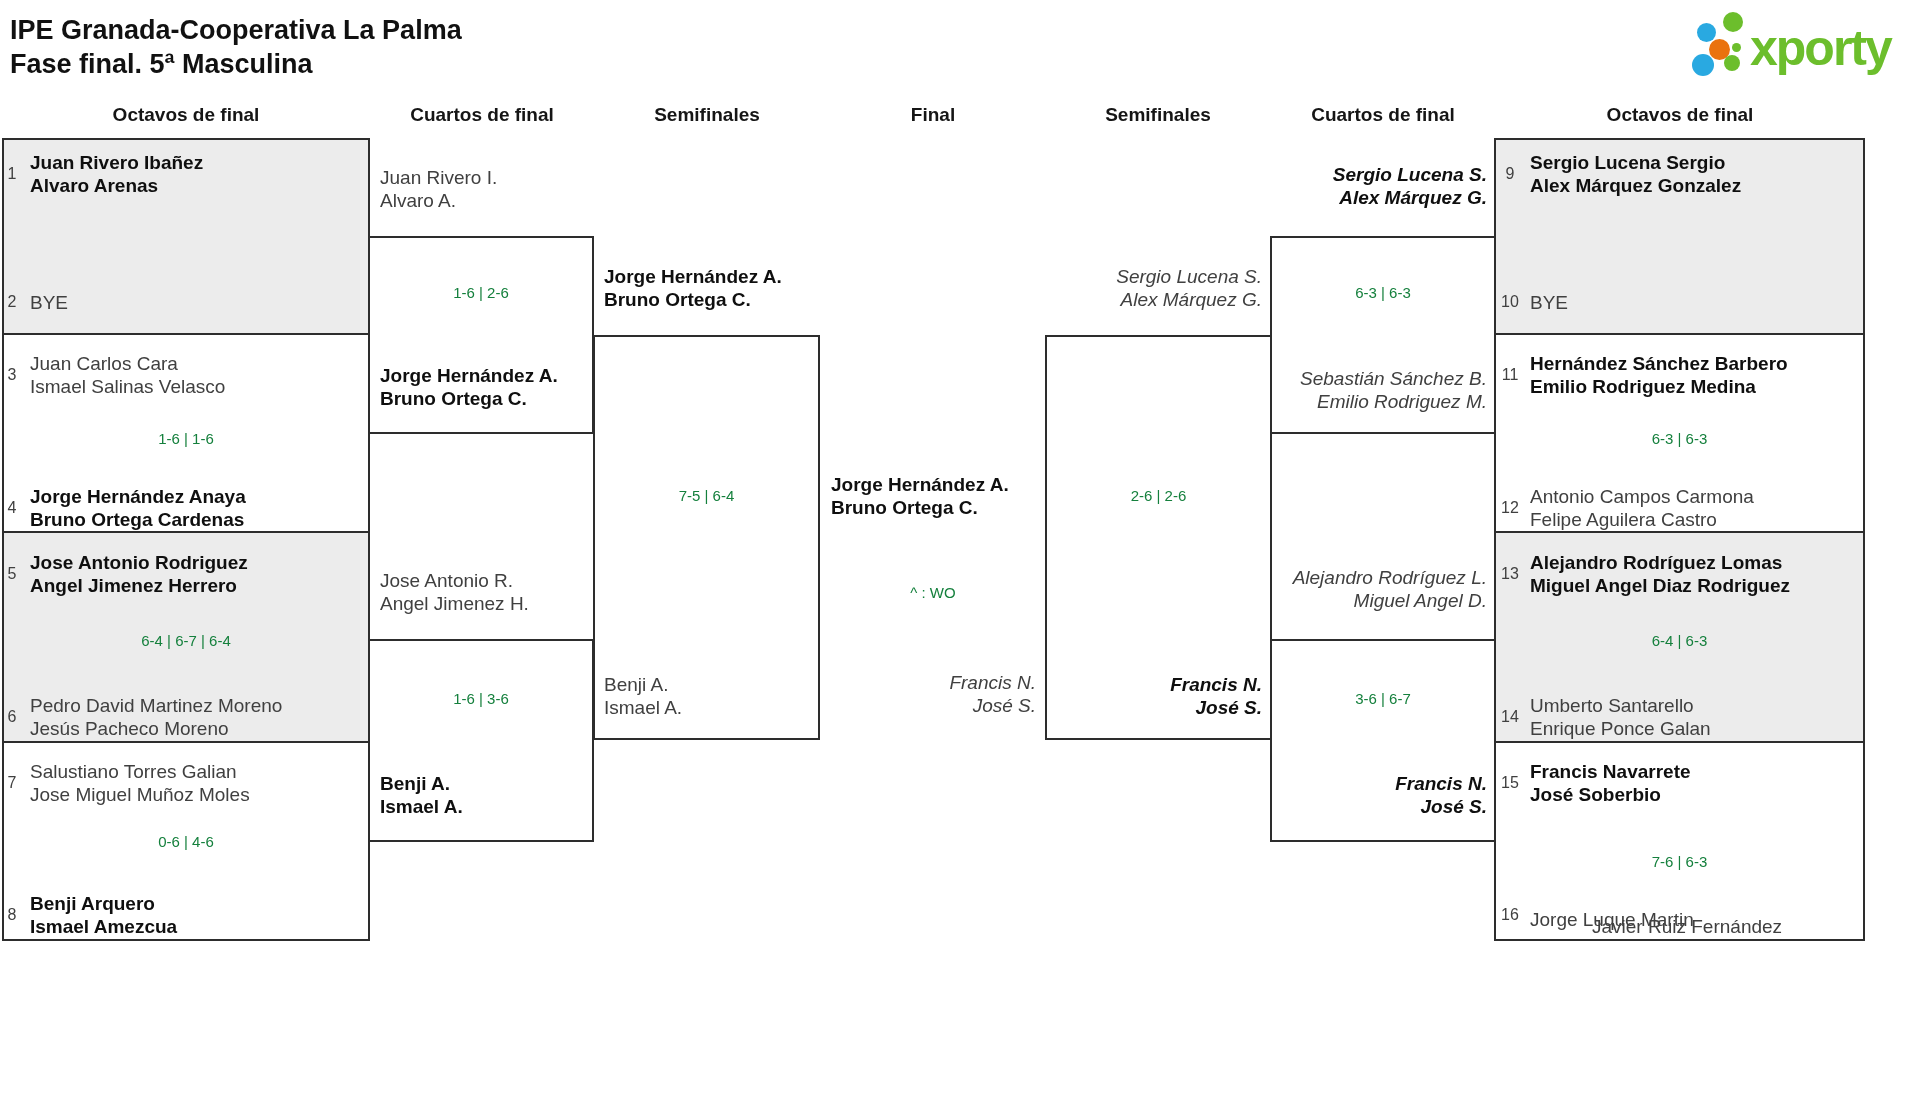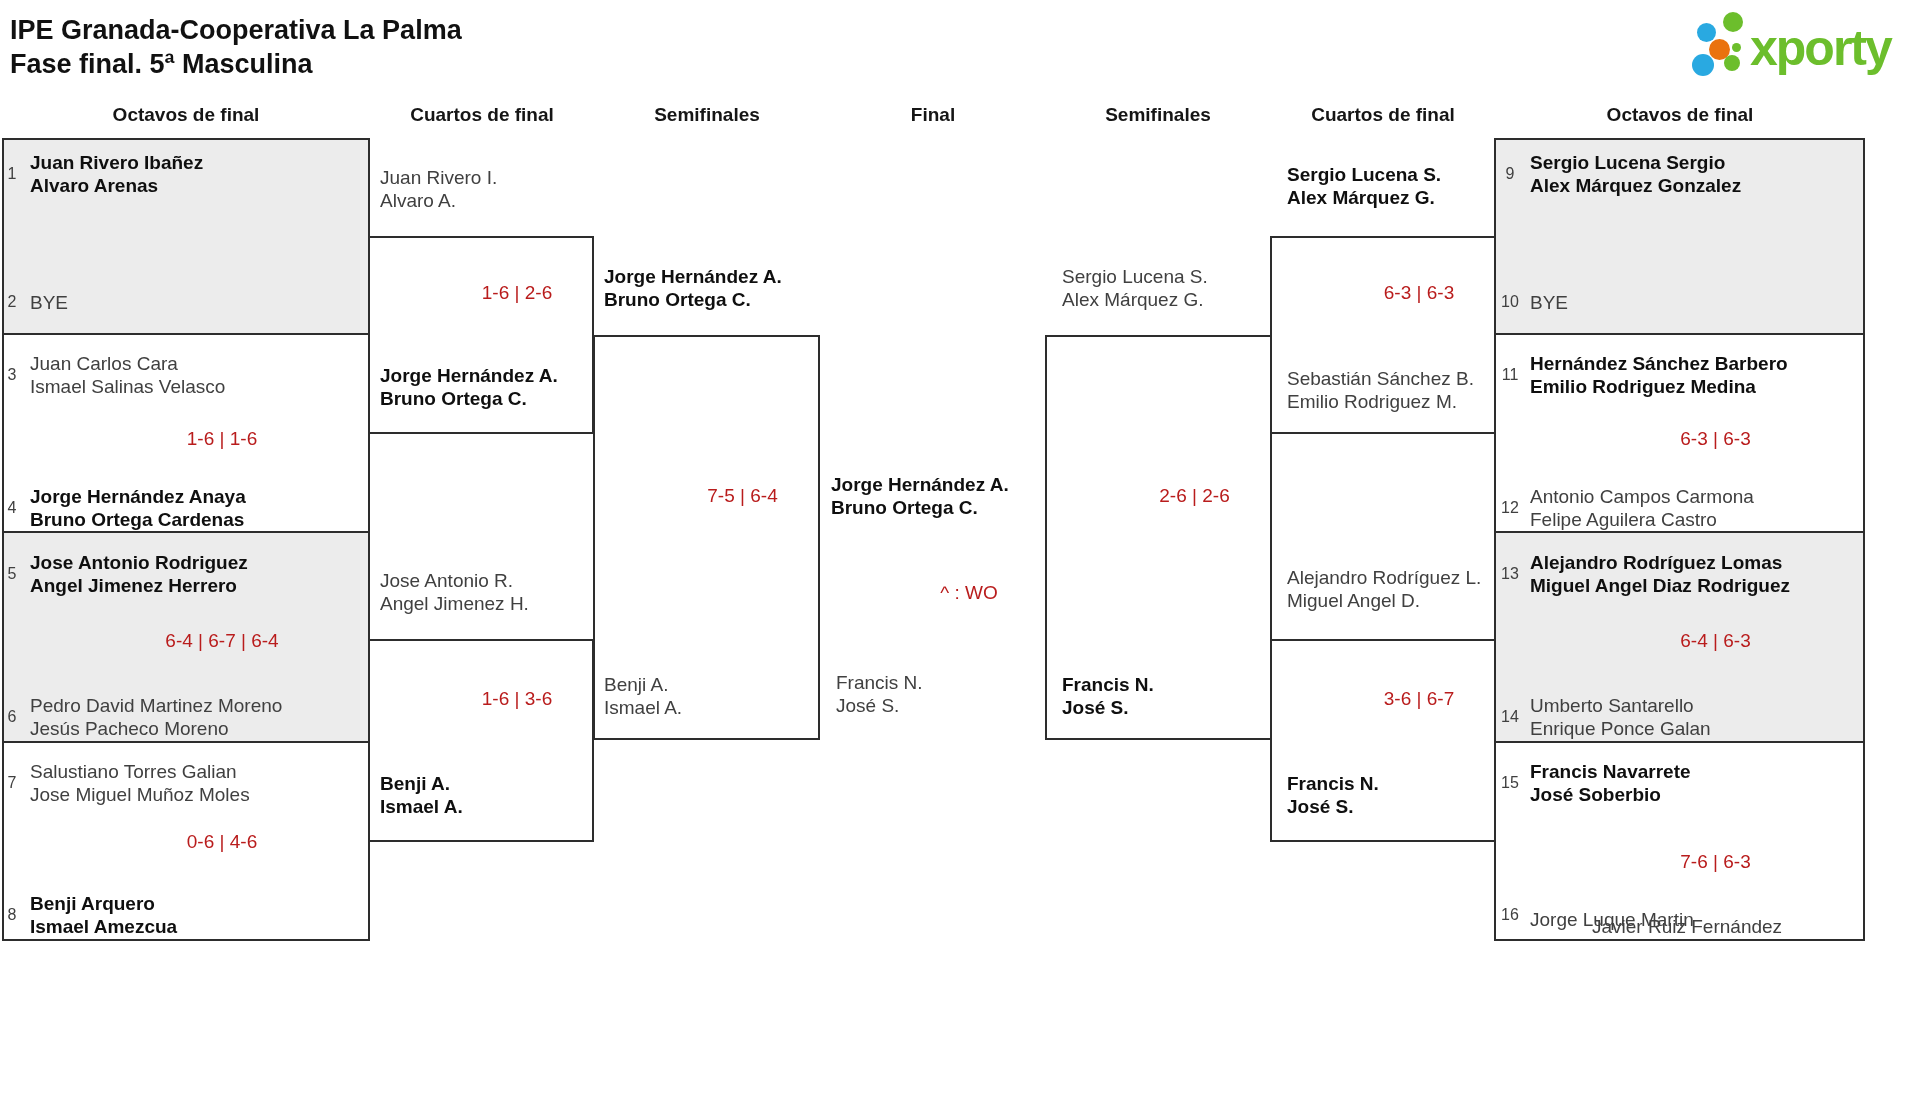--- a/index.html
+++ b/index.html
@@ -7,23 +7,23 @@
          font-family:"Liberation Sans",sans-serif;overflow:hidden;margin-top:9px;}
 
   .box{position:absolute;border:2px solid #2d2d2d;box-sizing:border-box;background:transparent;}
   .gray{background:#ececec;}
 
   .title{position:absolute;left:10px;font-size:27px;font-weight:700;color:#111;white-space:nowrap;}
   .hd{position:absolute;top:95px;width:240px;text-align:center;font-size:19px;font-weight:700;color:#151515;white-space:nowrap;}
 
   .t{position:absolute;font-size:19px;line-height:23px;color:#404040;white-space:nowrap;}
   .bold{font-weight:700;color:#0f0f0f;}
-  .ra{width:200px;}
+  .ra{width:200px;text-align:right;font-style:italic;}
   .seed{position:absolute;font-size:16px;line-height:22px;color:#404040;text-align:center;}
-  .score{position:absolute;font-size:19px;line-height:23px;color:#b91c1c;text-align:center;white-space:nowrap;padding-left:36px;}
+  .score{position:absolute;font-size:15px;line-height:23px;color:#15803d;text-align:center;white-space:nowrap;}
 
   .dot{position:absolute;border-radius:50%;}
   .logo-text{position:absolute;left:1750px;top:10px;font-size:50px;font-weight:700;
              letter-spacing:-2px;white-space:nowrap;}
 </style>
 </head>
 <body>
 
 <div id="stage">
 

